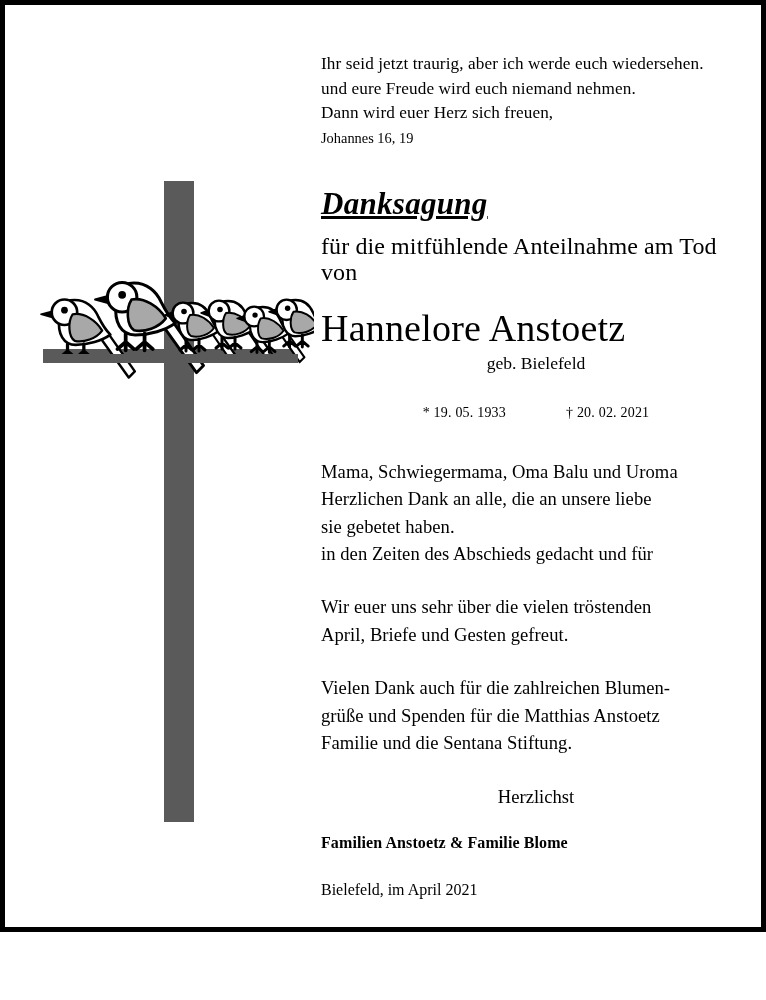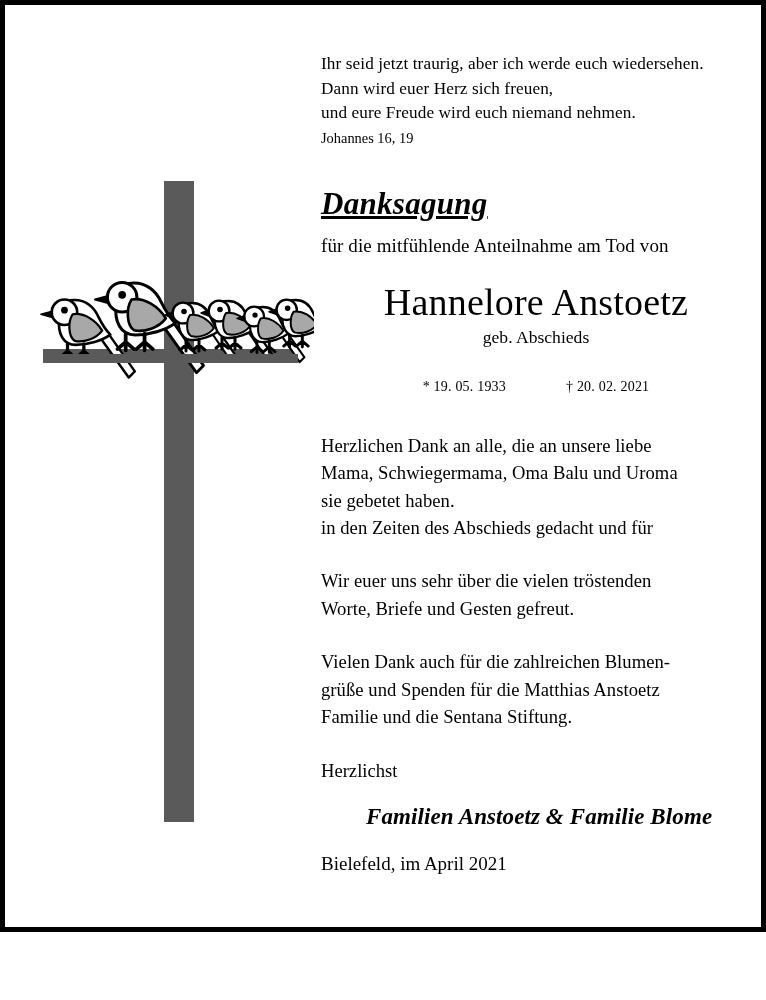--- a/index.html
+++ b/index.html
@@ -60,30 +60,29 @@
     font-size: 31px;
     font-weight: bold;
     font-style: italic;
     letter-spacing: 0.3px;
     margin-top: 37px;
     line-height: 36px;
     text-decoration: underline;
   }
 
   .subtitle {
-    font-size: 19px;
+    font-size: 24px;
     line-height: 26px;
     margin-top: 11px;
     letter-spacing: 0.1px;
   }
 
   .name {
     font-size: 38px;
     line-height: 46px;
-    text-align: center;
     margin-top: 20px;
     letter-spacing: 0.2px;
     white-space: nowrap;
   }
   .maiden {
     font-size: 17.6px;
     line-height: 22px;
     text-align: center;
     margin-top: 1px;
   }
@@ -104,33 +103,32 @@
   }
   .para-line { white-space: nowrap; }
   #para1 { margin-top: 33px; }
   #para2 { margin-top: 26px; }
   #para3 { margin-top: 26px; }
 
   .closing {
     font-size: 18.6px;
     line-height: 27px;
     margin-top: 27px;
+    text-align: center;
   }
   .family {
-    font-size: 23px;
+    font-size: 16px;
     font-weight: bold;
-    font-style: italic;
     line-height: 28px;
     margin-top: 19px;
     letter-spacing: 0.1px;
     white-space: nowrap;
-    margin-left: 45px;
   }
   .place {
-    font-size: 19px;
+    font-size: 16px;
     line-height: 26px;
     margin-top: 20px;
   }
 </style>
 </head>
 <body>
 
 <div id="page">
 
   <div id="graphic">
@@ -214,45 +212,45 @@
       </g>
 
       <rect x="24" y="184" width="255" height="9" fill="#5a5a5a"></rect>
     </svg>
   </div>
 
   <div id="content">
 
     <div class="verse">
       <div class="verse-line">Ihr seid jetzt traurig, aber ich werde euch wiedersehen.</div>
+      <div class="verse-line">und eure Freude wird euch niemand nehmen.</div>
       <div class="verse-line">Dann wird euer Herz sich freuen,</div>
-      <div class="verse-line">und eure Freude wird euch niemand nehmen.</div>
     </div>
     <div class="verse-ref">Johannes 16, 19</div>
 
     <div class="title">Danksagung</div>
     <div class="subtitle">für die mitfühlende Anteilnahme am Tod von</div>
 
     <div class="name">Hannelore Anstoetz</div>
-    <div class="maiden">geb. Abschieds</div>
+    <div class="maiden">geb. Bielefeld</div>
 
     <div class="dates">
       <span class="date-birth">* 19. 05. 1933</span><span class="date-death">† 20. 02. 2021</span>
     </div>
 
     <div class="para" id="para1">
+      <div class="para-line">Mama, Schwiegermama, Oma Balu und Uroma</div>
       <div class="para-line">Herzlichen Dank an alle, die an unsere liebe</div>
-      <div class="para-line">Mama, Schwiegermama, Oma Balu und Uroma</div>
       <div class="para-line">sie gebetet haben.</div>
       <div class="para-line">in den Zeiten des Abschieds gedacht und für</div>
     </div>
 
     <div class="para" id="para2">
       <div class="para-line">Wir euer uns sehr über die vielen tröstenden</div>
-      <div class="para-line">Worte, Briefe und Gesten gefreut.</div>
+      <div class="para-line">April, Briefe und Gesten gefreut.</div>
     </div>
 
     <div class="para" id="para3">
       <div class="para-line">Vielen Dank auch für die zahlreichen Blumen-</div>
       <div class="para-line">grüße und Spenden für die Matthias Anstoetz</div>
       <div class="para-line">Familie und die Sentana Stiftung.</div>
     </div>
 
     <div class="closing">Herzlichst</div>
     <div class="family">Familien Anstoetz &amp; Familie Blome</div>

